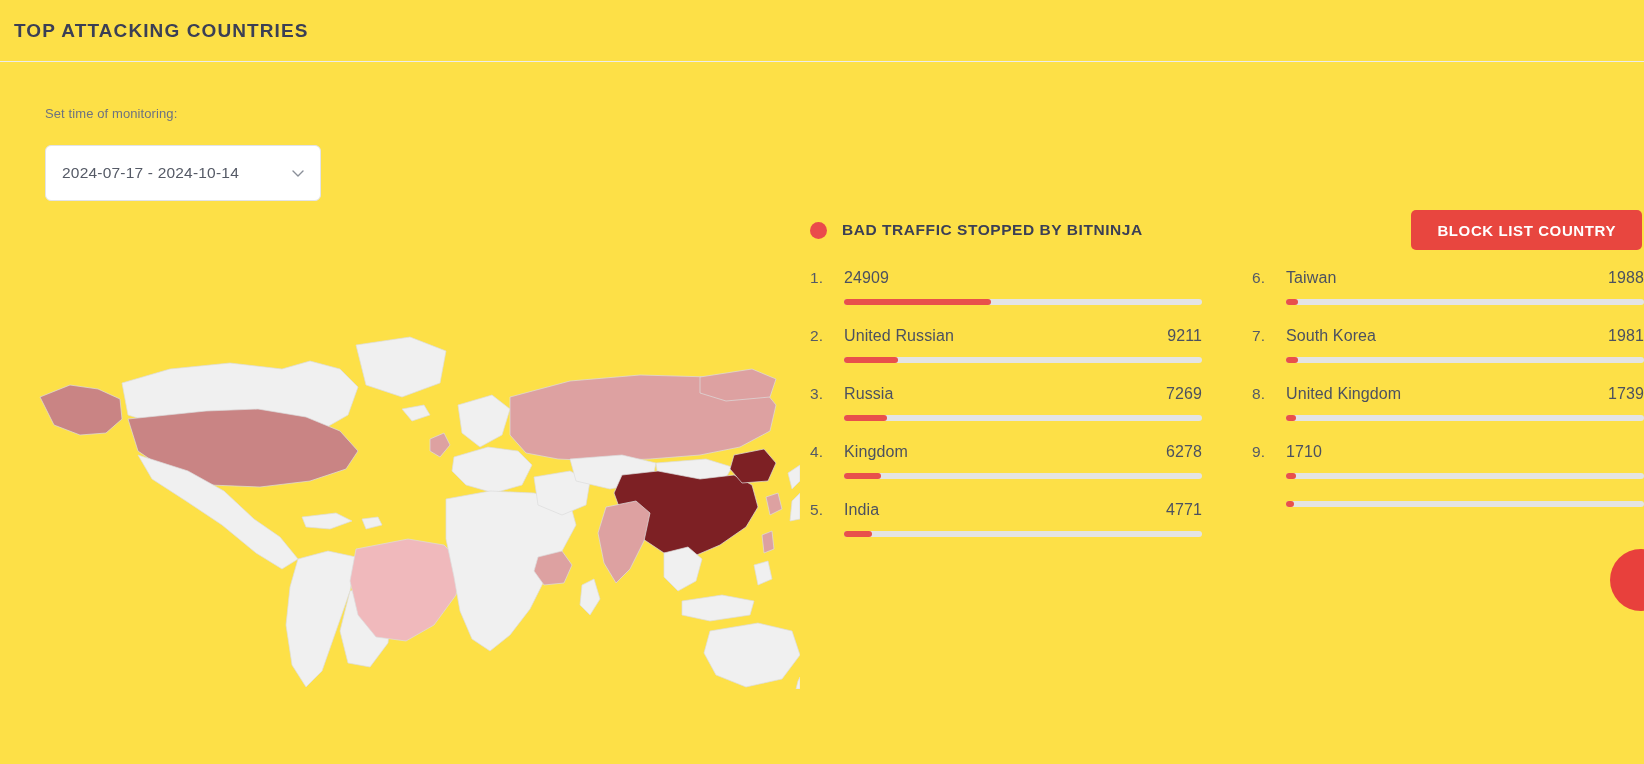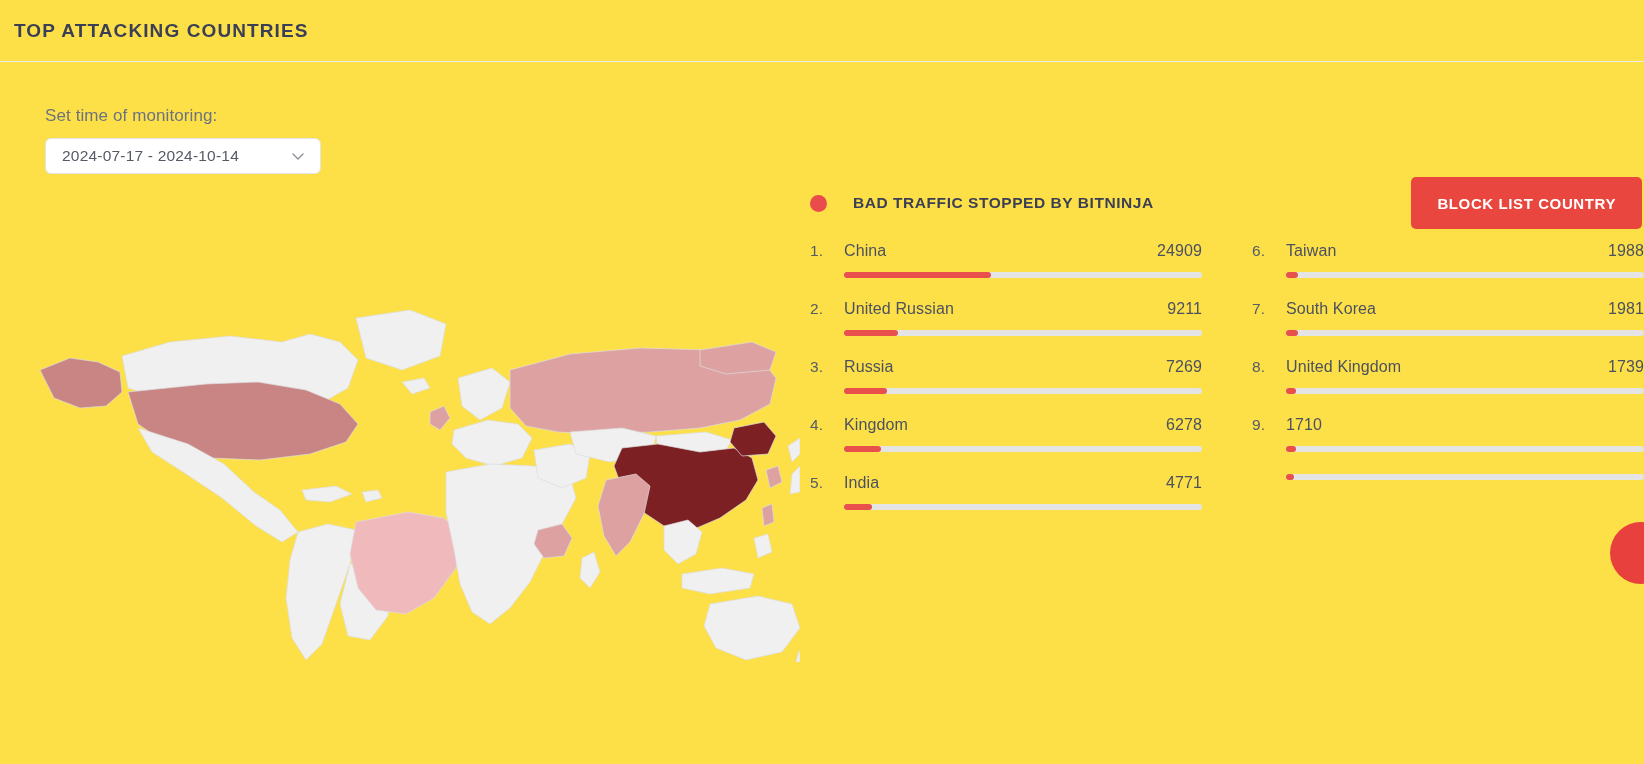--- a/index.html
+++ b/index.html
@@ -22,27 +22,27 @@
     font-size: 19px;
     font-weight: bold;
     letter-spacing: 1.1px;
     color: #3b3f55;
     text-transform: uppercase;
   }
 
   
   .filter-zone { padding: 44px 0 0 45px; }
   .filter-label {
-    font-size: 17px;
+    font-size: 13px;
     color: #6d7280;
-    margin-bottom: 12px;
+    margin-bottom: 24px;
     letter-spacing: .1px;
   }
   .date-select {
-    width: 276px; height: 36px;
+    width: 276px; height: 56px;
     border: 1px solid #e2e3e6;
     border-radius: 6px;
     background: #fff;
     display: flex; align-items: center;
     padding: 0 14px 0 16px;
     cursor: pointer;
   }
   .date-value {
     flex: 1;
     font-size: 15.5px;
@@ -59,36 +59,36 @@
 
   .list-pane { flex: 1; padding-top: 6px; position: relative; }
 
   
   .list-head {
     display: flex; align-items: center;
     height: 46px;
     padding-left: 10px;
     padding-right: 2px;
   }
-  .legend { display: flex; align-items: center; gap: 26px; }
+  .legend { display: flex; align-items: center; gap: 15px; }
   .legend-dot {
     width: 17px; height: 17px; border-radius: 50%;
     background: #ea4b4b; flex: none;
   }
   .legend-text {
     font-size: 15.5px; font-weight: bold;
     letter-spacing: .55px; color: #3b3f55;
     text-transform: uppercase; white-space: nowrap;
   }
   .block-btn {
     margin-left: auto;
     background: #e8463f;
     color: #fff;
     border: none; border-radius: 5px;
-    height: 52px;
+    height: 40px;
     padding: 0 26px;
     font-size: 15px; font-weight: bold;
     letter-spacing: .6px;
     text-transform: uppercase;
     cursor: pointer;
     font-family: "Liberation Sans", sans-serif;
     white-space: nowrap;
   }
 
   
@@ -245,21 +245,20 @@
           <span class="legend-text">BAD TRAFFIC STOPPED BY BITNINJA</span>
         </div>
         <button class="block-btn" style="background: rgb(232, 70, 63);">BLOCK LIST COUNTRY</button>
       </div>
 
       <div class="rank-grid">
         <div class="rank-col" id="col-left">
             <div class="rank-row">
               <div class="rank-line">
                 <span class="rank-num">1.</span>
-                <span class="rank-name">China</span>
                 <span class="rank-val">24909</span>
               </div>
               <div class="track" style="background: rgb(228, 228, 228);">
                 <div class="fill" style="width: 41%; background: rgb(232, 80, 75);"></div>
               </div>
             </div>
             <div class="rank-row">
               <div class="rank-line">
                 <span class="rank-num">2.</span>
                 <span class="rank-name">United Russian</span>

